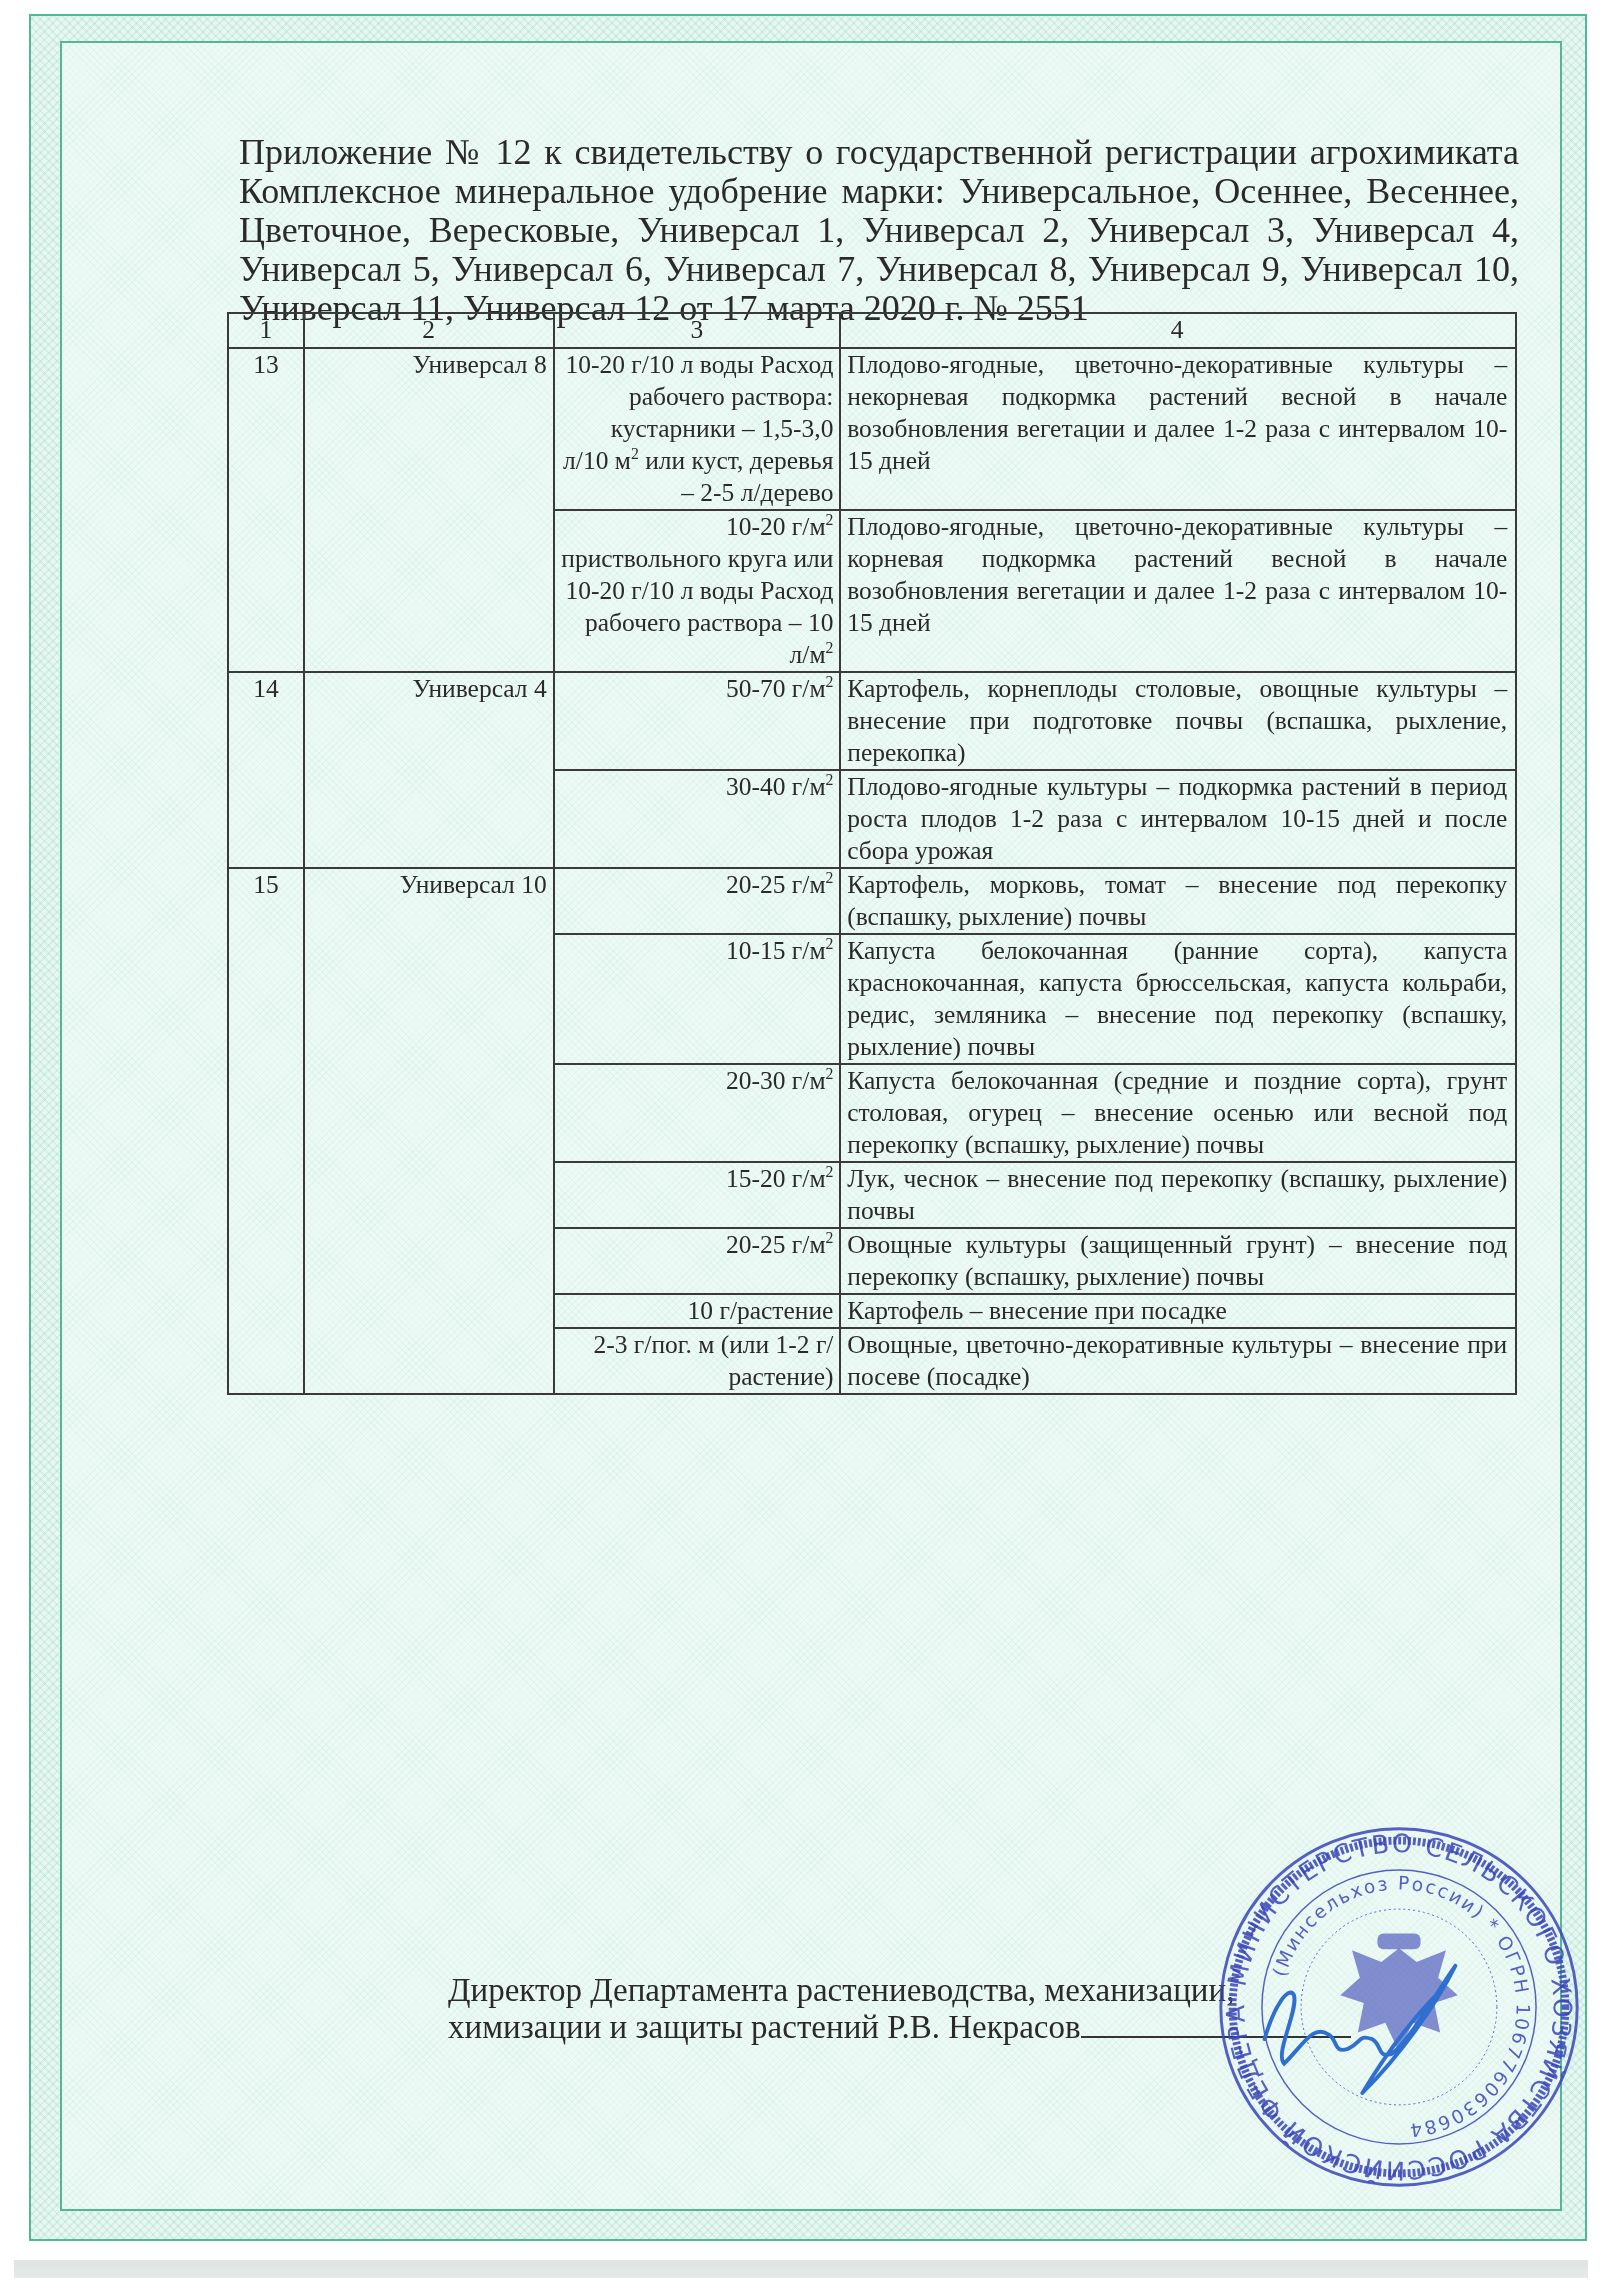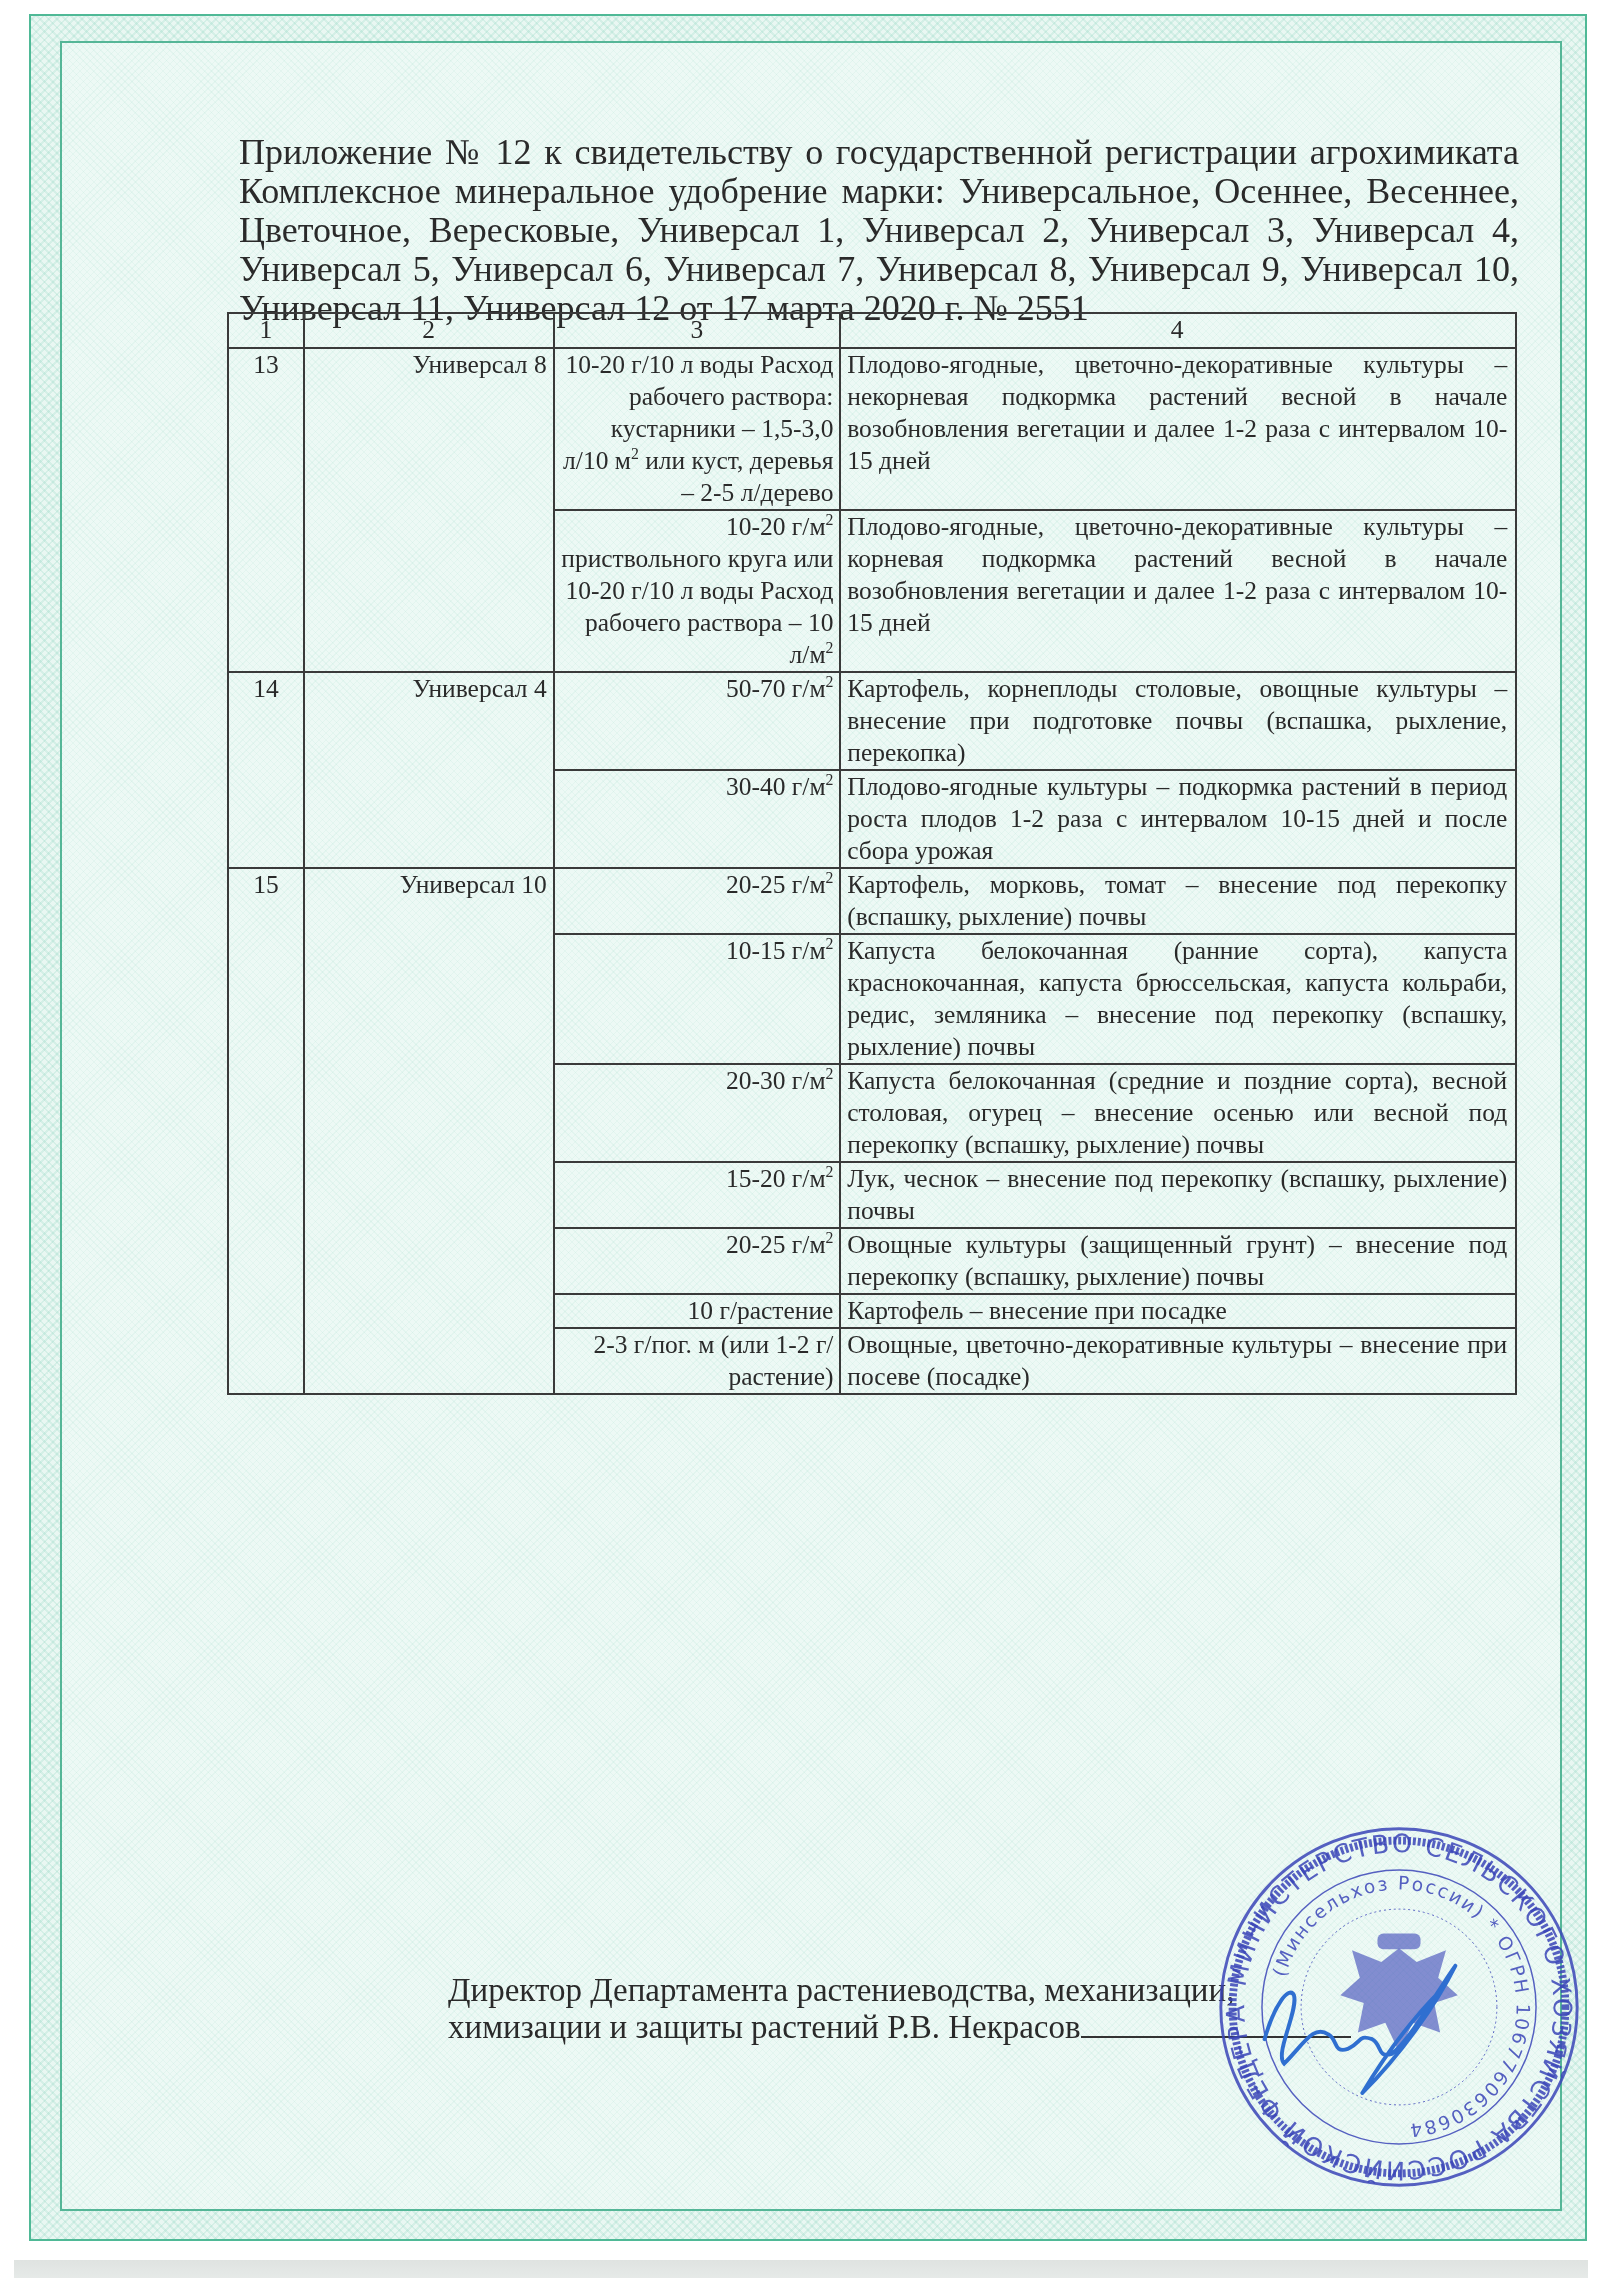--- a/index.html
+++ b/index.html
@@ -101,21 +101,21 @@
         <td class="c2" rowspan="7">Универсал 10</td>
         <td class="c3">20-25 г/м<sup>2</sup></td>
         <td class="c4"><span class="it">Картофель, морковь, томат</span><span> – внесение под перекопку (вспашку, рыхление) почвы</span></td>
       </tr>
       <tr>
         <td class="c3">10-15 г/м<sup>2</sup></td>
         <td class="c4"><span class="it">Капуста белокочанная (ранние сорта), капуста краснокочанная, капуста брюссельская, капуста кольраби, редис, земляника</span><span> – внесение под перекопку (вспашку, рыхление) почвы</span></td>
       </tr>
       <tr>
         <td class="c3">20-30 г/м<sup>2</sup></td>
-        <td class="c4"><span class="it">Капуста белокочанная (средние и поздние сорта), весной столовая, огурец</span><span> – внесение осенью или весной под перекопку (вспашку, рыхление) почвы</span></td>
+        <td class="c4"><span class="it">Капуста белокочанная (средние и поздние сорта), грунт столовая, огурец</span><span> – внесение осенью или весной под перекопку (вспашку, рыхление) почвы</span></td>
       </tr>
       <tr>
         <td class="c3">15-20 г/м<sup>2</sup></td>
         <td class="c4"><span class="it">Лук, чеснок</span><span> – внесение под перекопку (вспашку, рыхление) почвы</span></td>
       </tr>
       <tr>
         <td class="c3">20-25 г/м<sup>2</sup></td>
         <td class="c4"><span class="it">Овощные культуры (защищенный грунт)</span><span> – внесение под перекопку (вспашку, рыхление) почвы</span></td>
       </tr>
       <tr>

